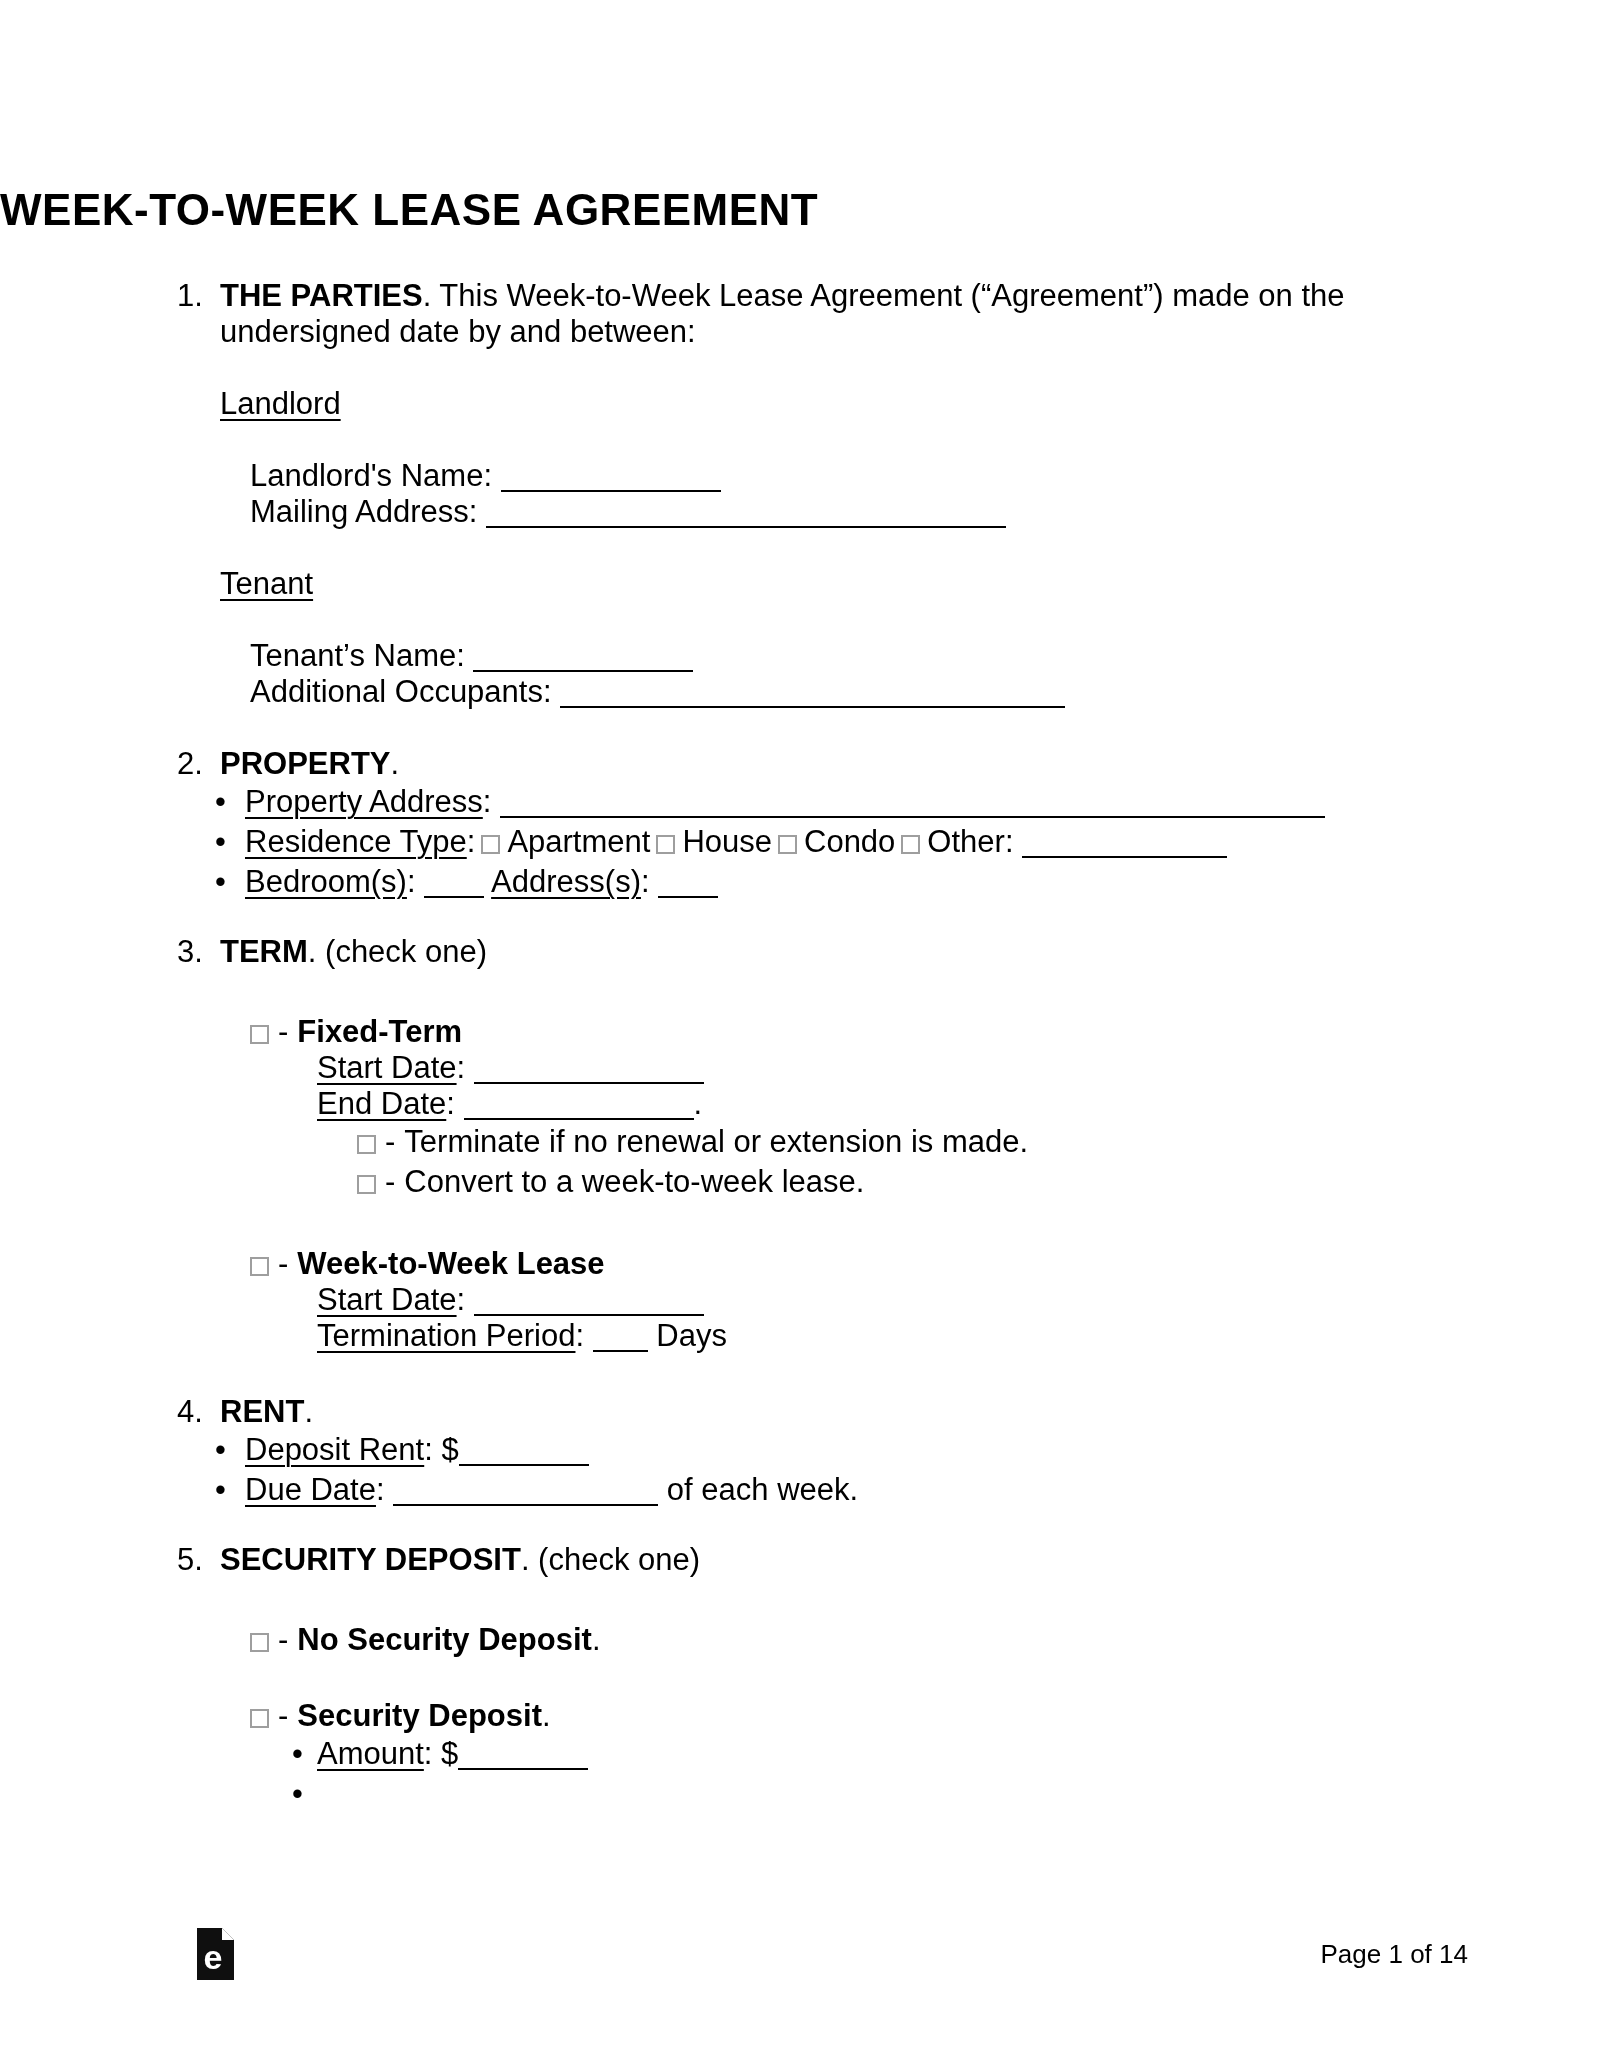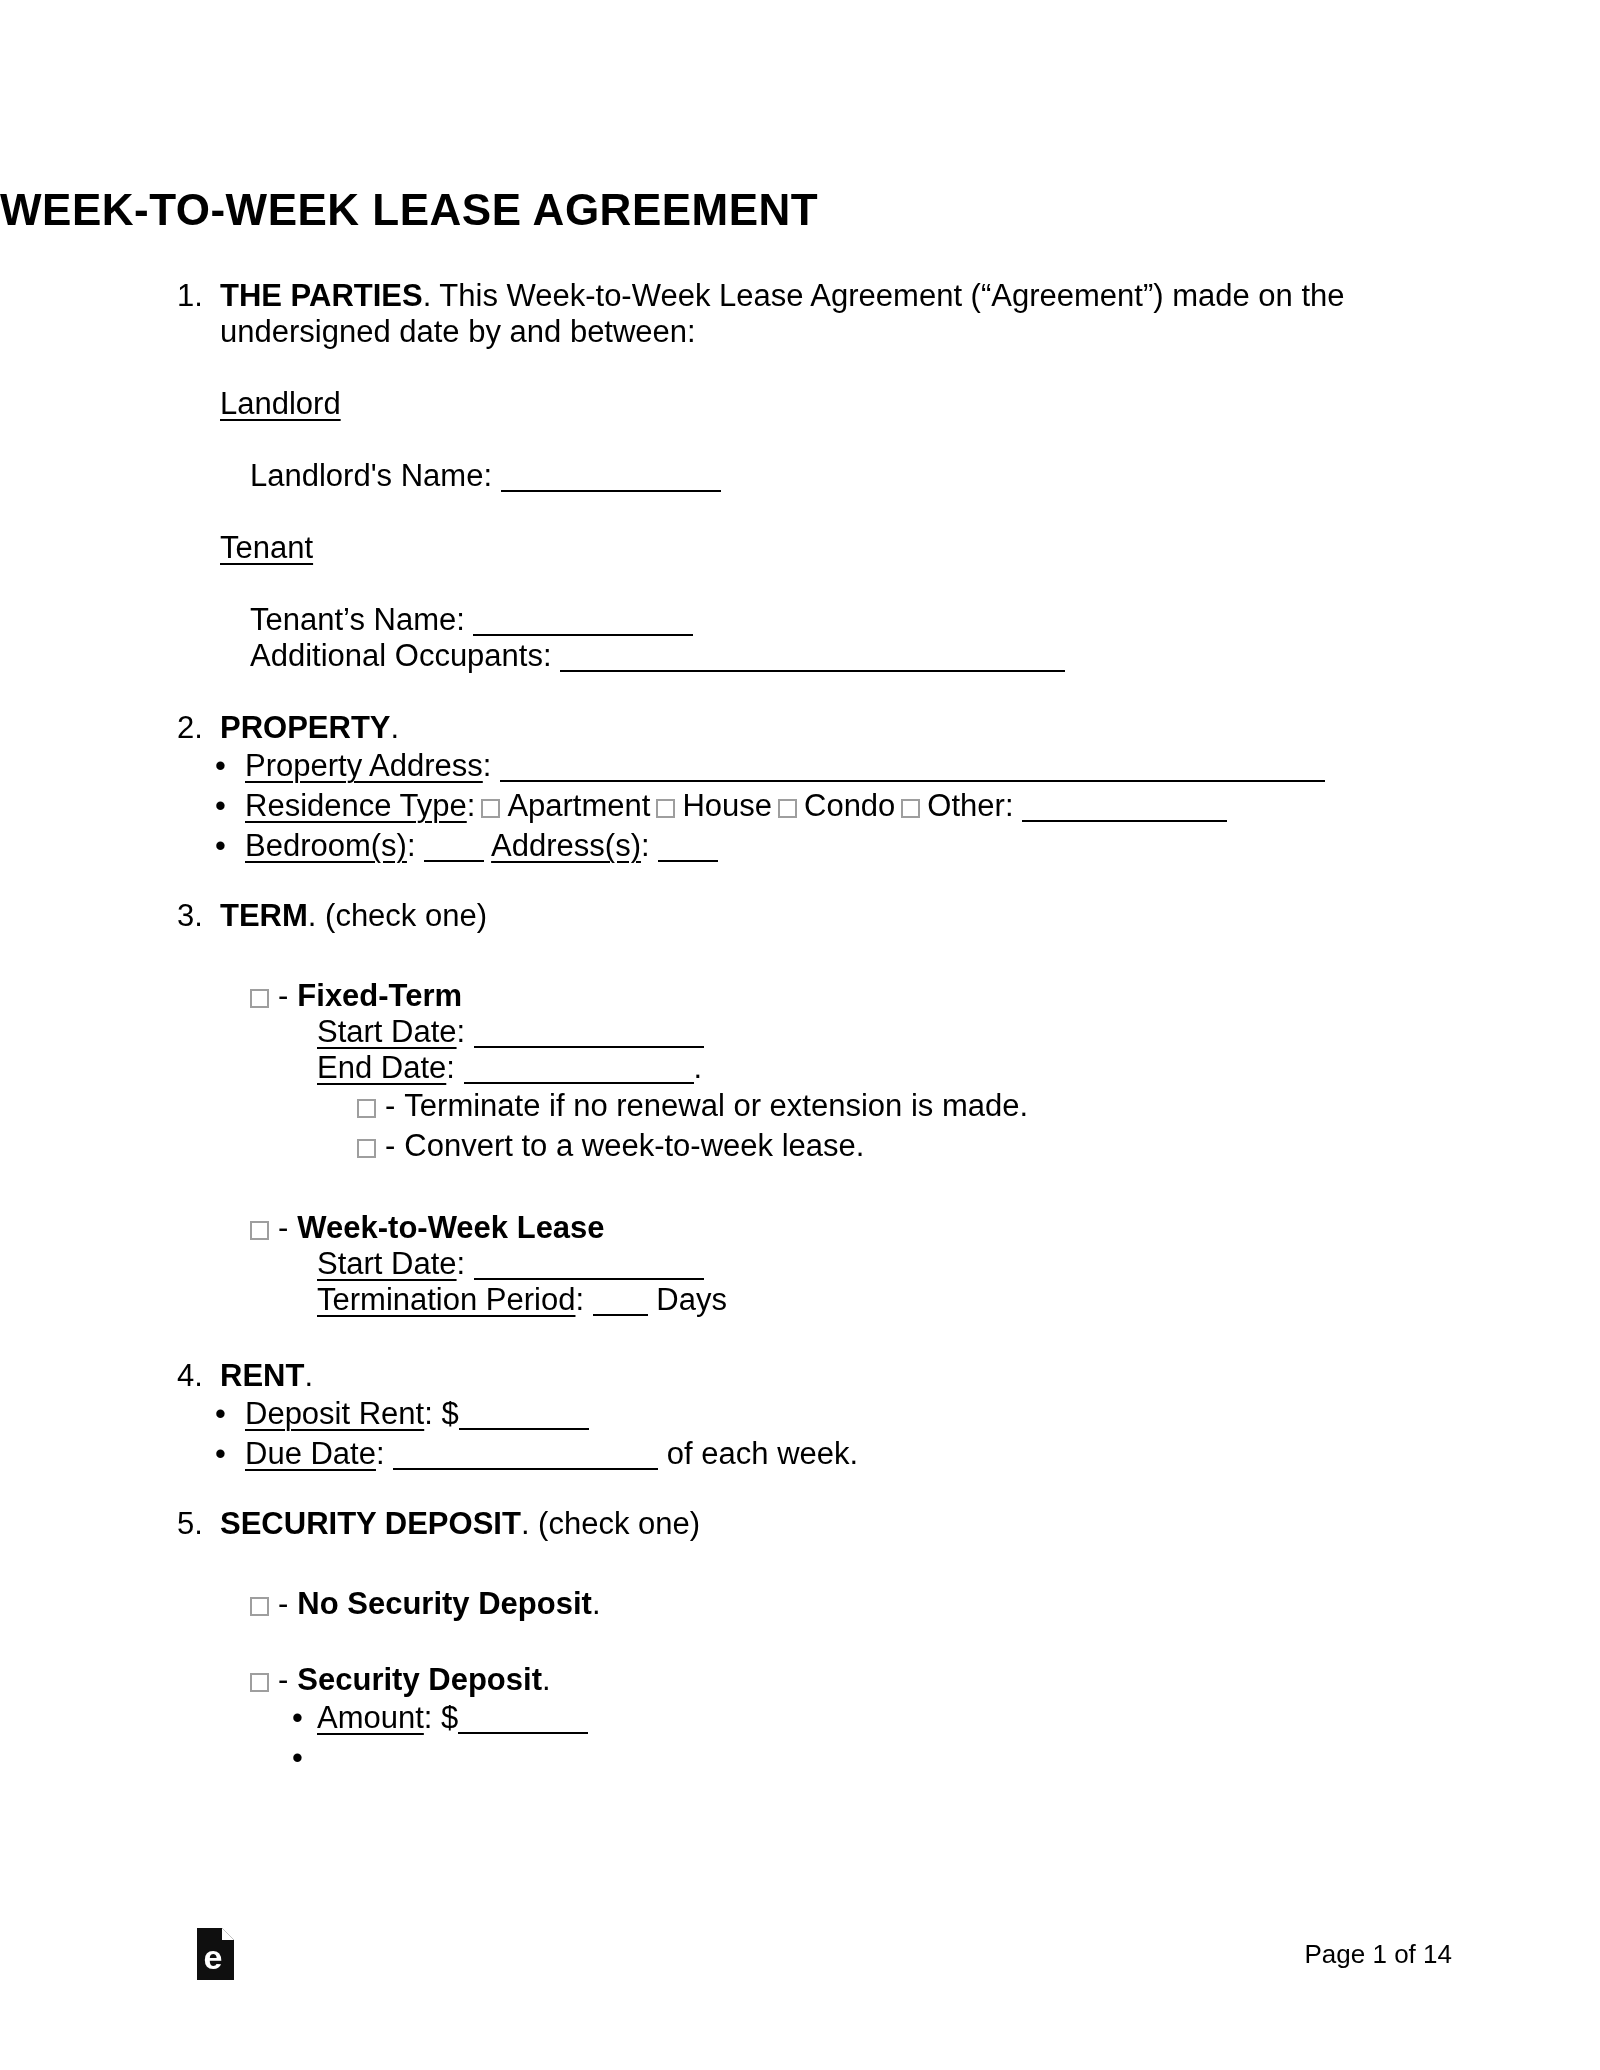--- a/index.html
+++ b/index.html
@@ -35,38 +35,39 @@
   .mt44{margin-top:44px;}
   .cb{
     display:inline-block;width:15px;height:15px;
     border:2px solid #9e9e9e;background:#fff;
     vertical-align:-2px;margin-right:9px;
   }
   .rcb{margin:0 7px 0 6px;}
   .dash{margin-right:9px;}
   .bl{display:inline-block;height:2px;border-bottom:2px solid #000;vertical-align:-6px;}
   .footer-logo{position:absolute;left:196px;top:1928px;}
-  .pagenum{position:absolute;right:148px;top:1938px;font-size:26px;line-height:32px;}
+  .pagenum{position:absolute;right:132px;top:1938px;font-size:26px;line-height:32px;}
 </style>
 </head>
 <body>
 
 <div class="page">
 
   <h1 class="title">WEEK-TO-WEEK LEASE AGREEMENT</h1>
 
   <div class="sechead mt44">
     <span class="num">1.</span>
     <div class="sbody"><span class="b">THE PARTIES</span><span>. This Week-to-Week Lease Agreement (“Agreement”) made on the</span><br><span>undersigned date by and between:</span></div>
   </div>
 
   <div class="h-ul mt36"><span class="u">Landlord</span></div>
 
   <div class="fields mt36">
     <div><span>Landlord's Name:</span> <span class="bl" style="width:220px"></span></div>
+    <div><span>Mailing Address:</span> <span class="bl" style="width:520px"></span></div>
   </div>
 
   <div class="h-ul mt36"><span class="u">Tenant</span></div>
 
   <div class="fields mt36">
     <div><span>Tenant’s Name:</span> <span class="bl" style="width:220px"></span></div>
     <div><span>Additional Occupants:</span> <span class="bl" style="width:505px"></span></div>
   </div>
 
   <div class="sechead mt36">

